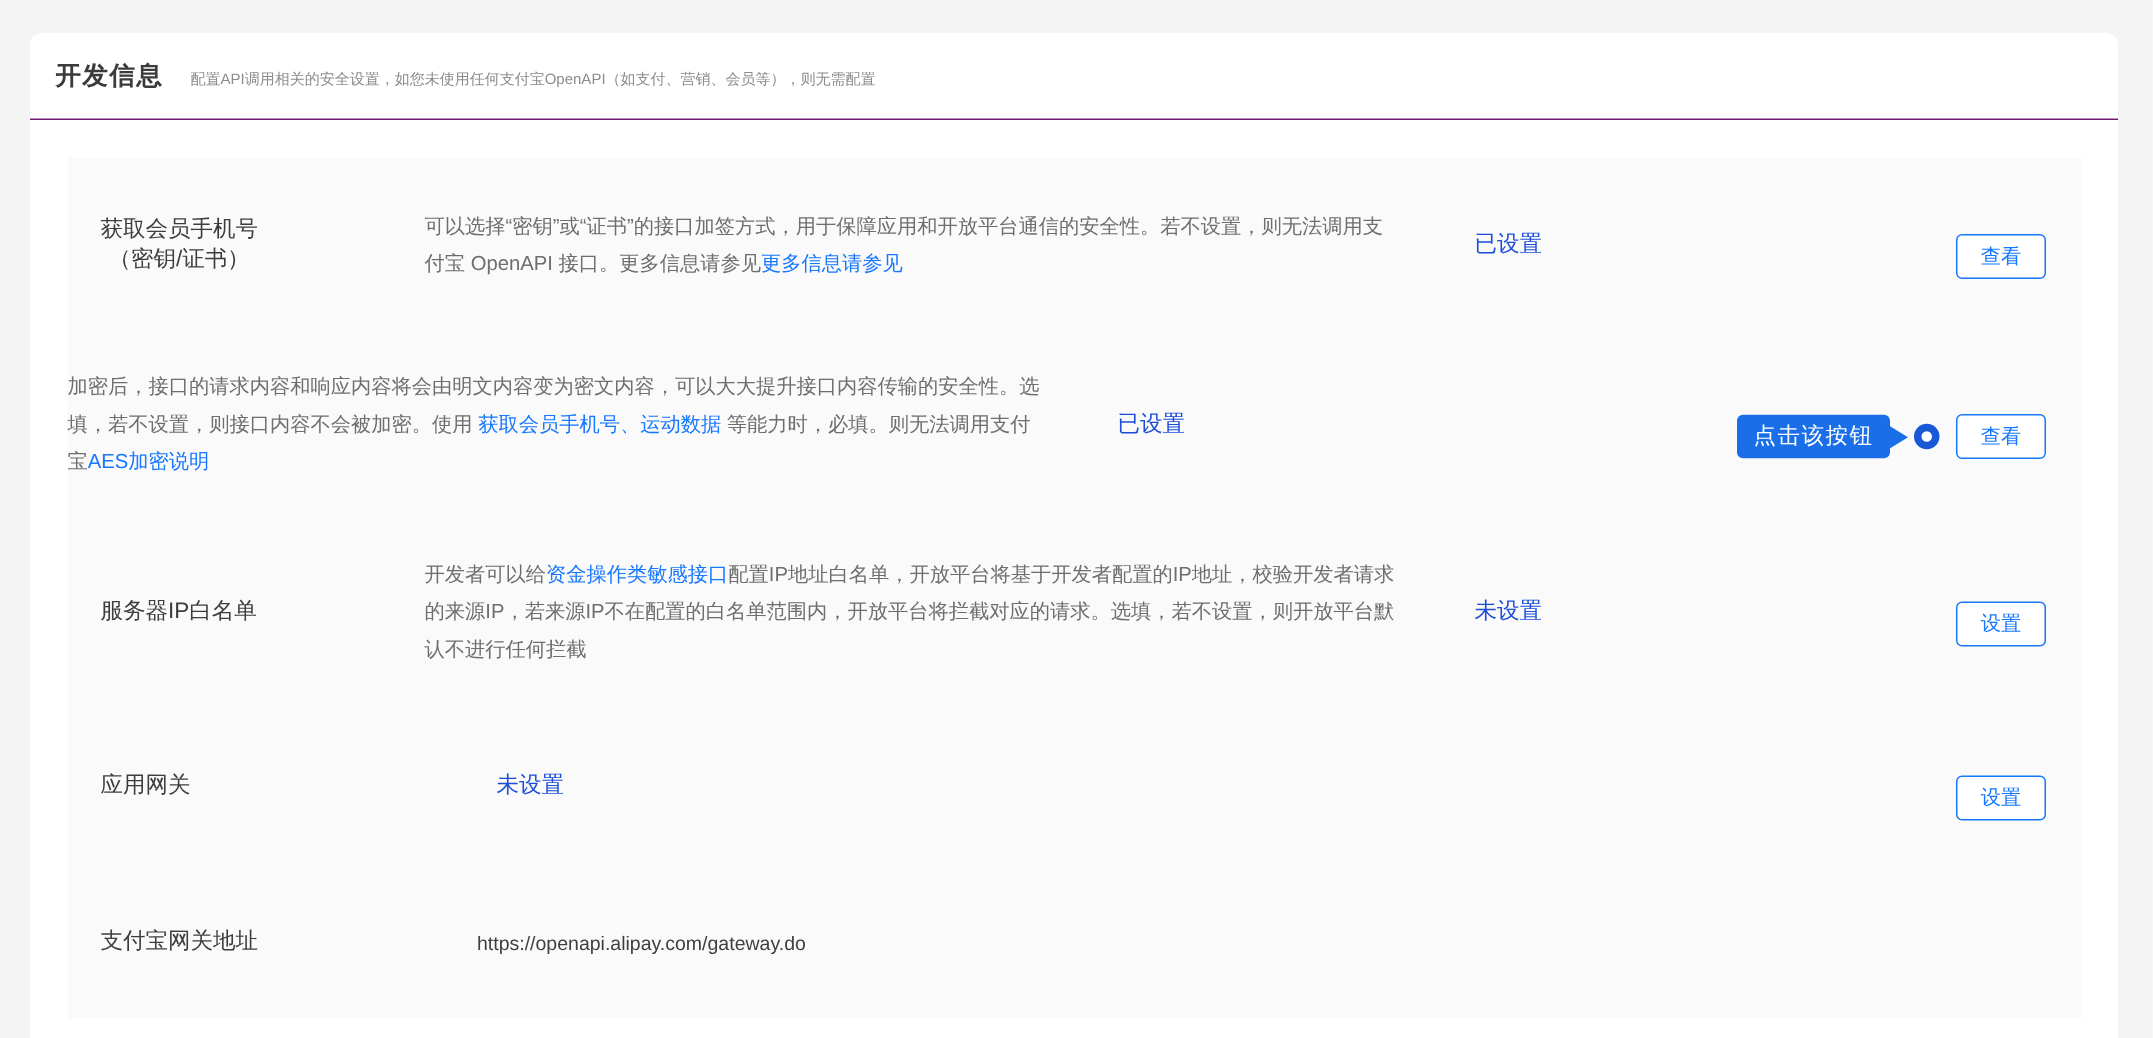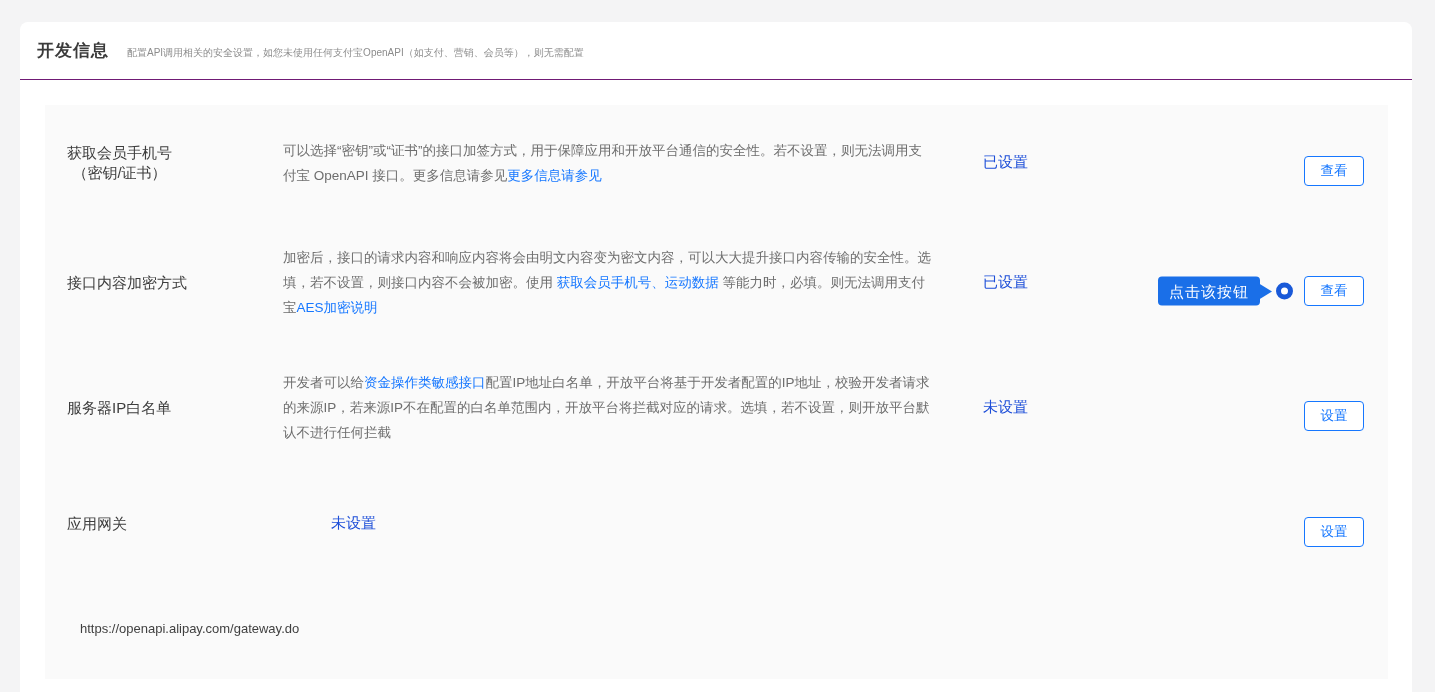--- a/index.html
+++ b/index.html
@@ -92,25 +92,20 @@
         </div>
       </div>
       <div class="cell-desc"><span>可以选择“密钥”或“证书”的接口加签方式，用于保障应用和开放平台通信的安全性。若不设置，则无法调用支付宝 OpenAPI 接口。更多信息请参见</span><span class="txt-link">更多信息请参见</span></div>
       <div class="cell-status">已设置</div>
       <div class="cell-action">
         <button class="btn">查看</button>
       </div>
     </div>
 
     <div class="row">
-      <div class="cell-label">
-        <div class="label-inner">
-          <div>接口内容加密方式</div>
-        </div>
-      </div>
       <div class="cell-desc"><span>加密后，接口的请求内容和响应内容将会由明文内容变为密文内容，可以大大提升接口内容传输的安全性。选填，若不设置，则接口内容不会被加密。使用 </span><span class="txt-link">获取会员手机号、运动数据</span><span> 等能力时，必填。则无法调用支付宝</span><span class="txt-link">AES加密说明</span></div>
       <div class="cell-status">已设置</div>
       <div class="cell-action">
         <div class="callout">
           <span class="callout-box">点击该按钮</span>
           <span class="callout-arrow"></span>
           <span class="callout-ring"></span>
         </div>
         <button class="btn">查看</button>
       </div>
@@ -135,18 +130,23 @@
           <div>应用网关</div>
         </div>
       </div>
       <div class="cell-status">未设置</div>
       <div class="cell-action">
         <button class="btn">设置</button>
       </div>
     </div>
 
     <div class="row">
+      <div class="cell-label">
+        <div class="label-inner">
+          <div>支付宝网关地址</div>
+        </div>
+      </div>
       <div class="cell-status url">https://openapi.alipay.com/gateway.do</div>
       <div class="cell-action"></div>
     </div>
 
   </div>
 </div>
 
 </body></html>

